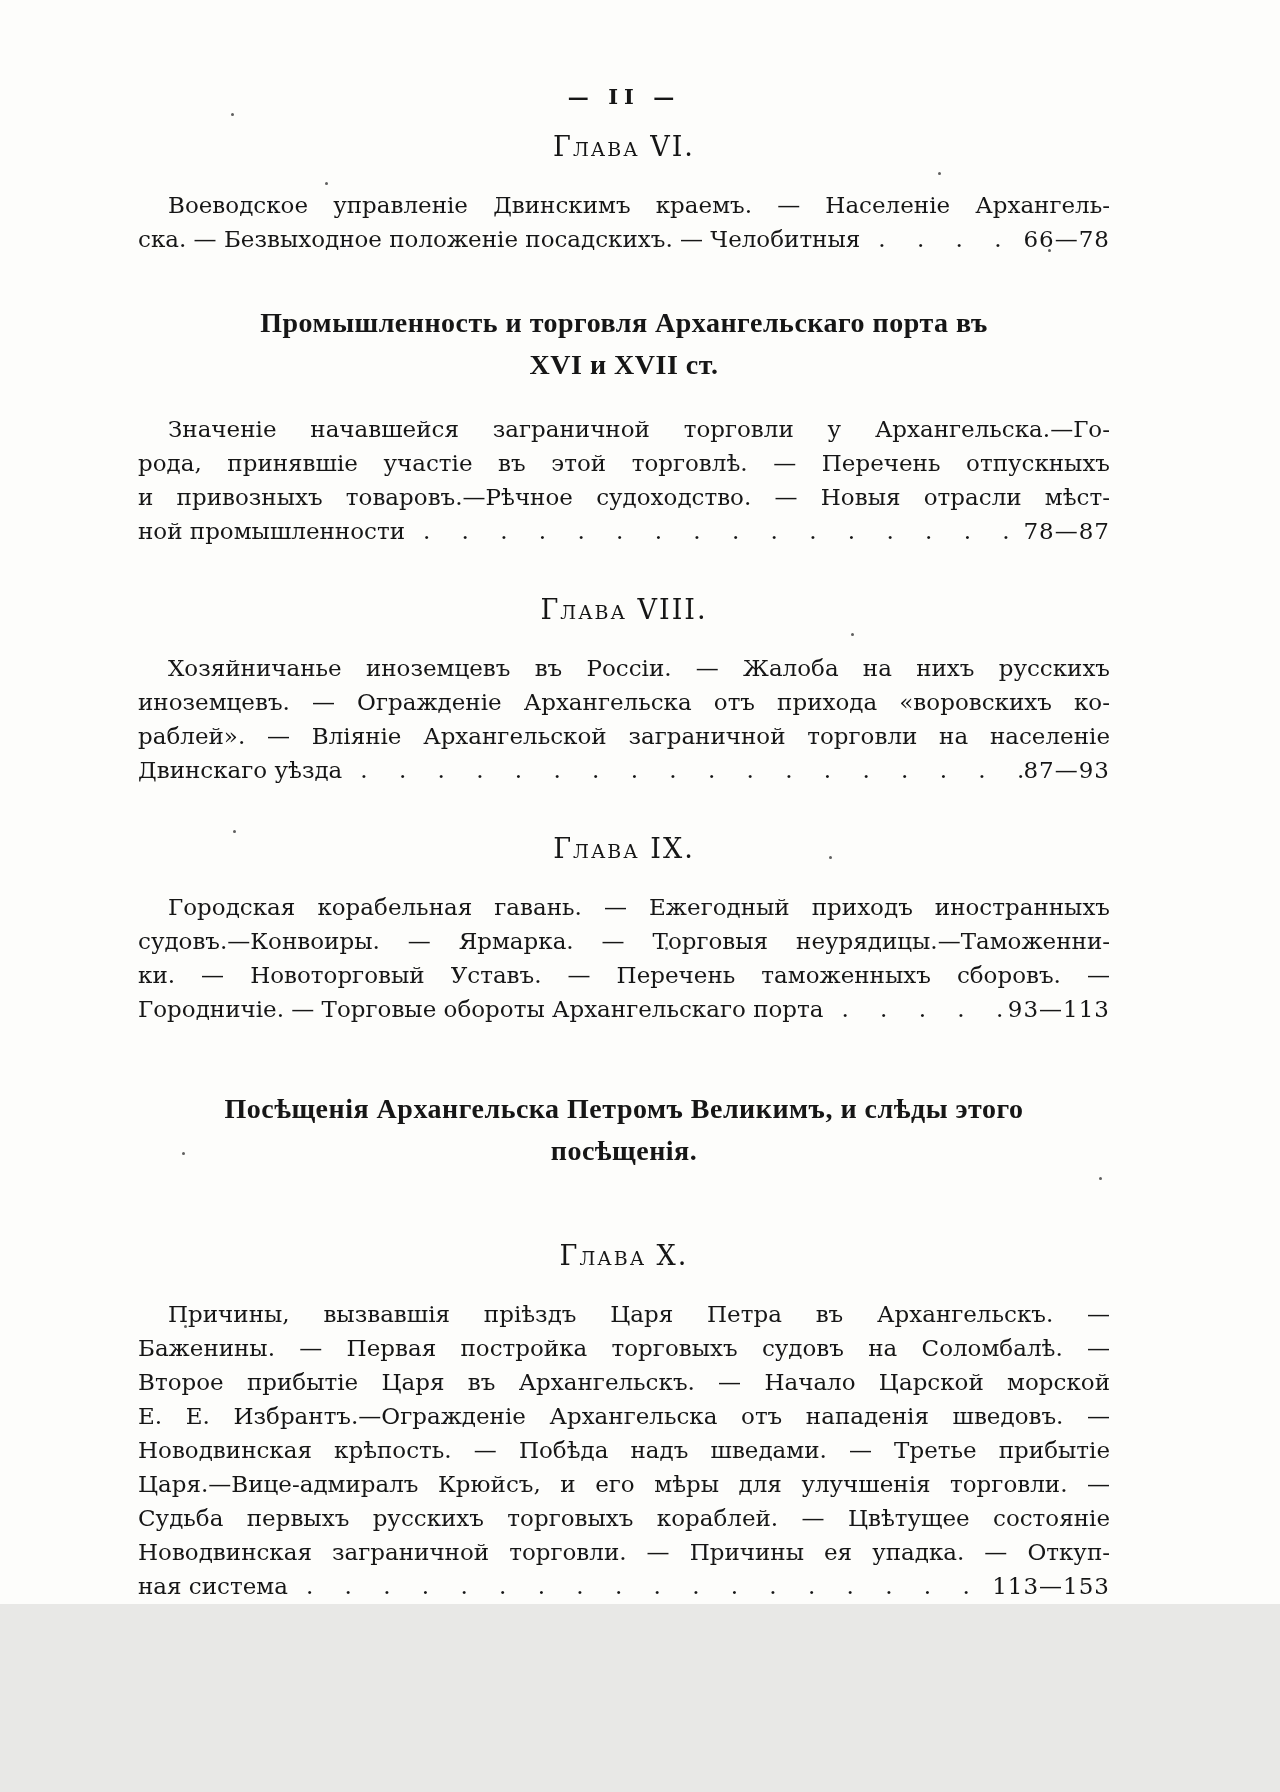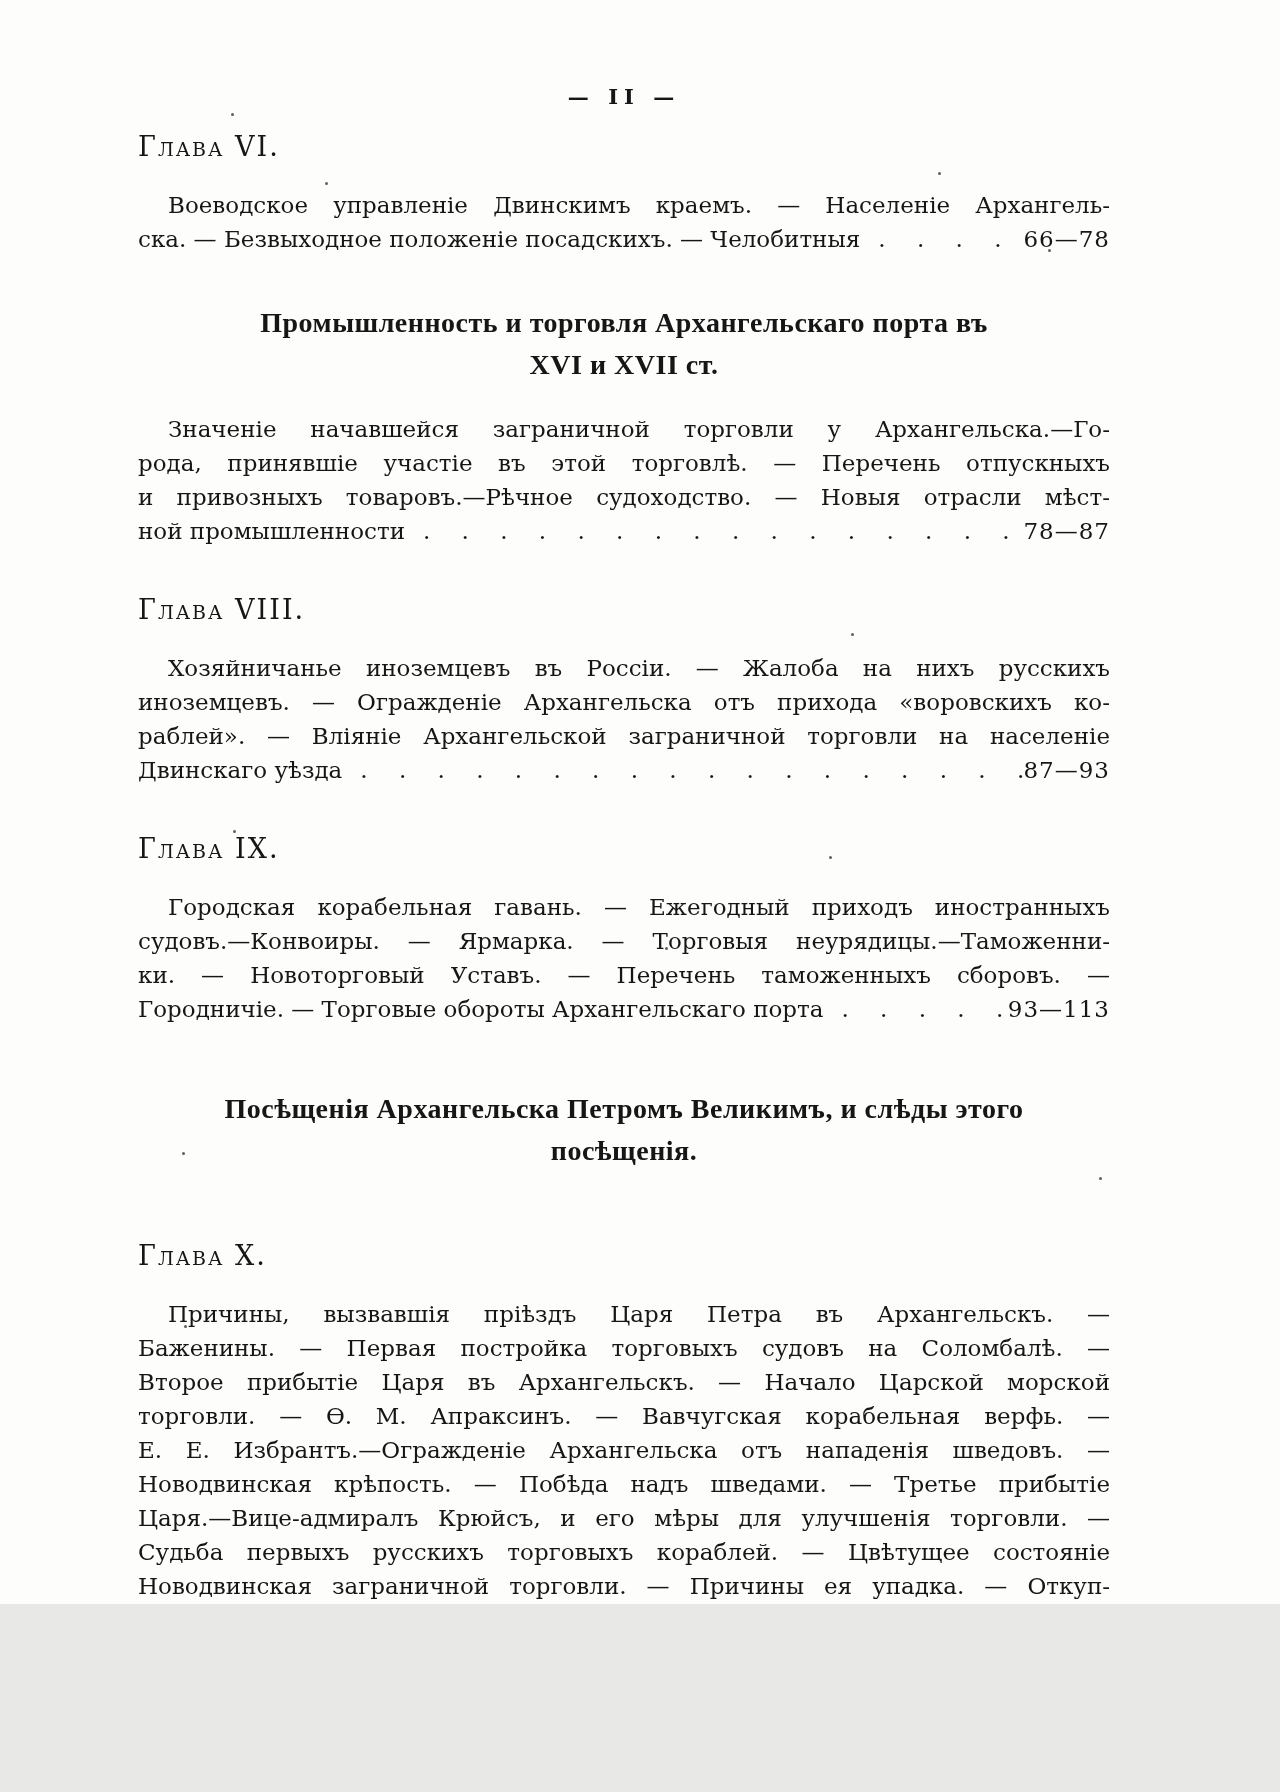--- a/index.html
+++ b/index.html
@@ -21,21 +21,21 @@
     margin:0 170px 0 138px; 
     padding-top:84px;
   }
   .page-number-header{
     text-align:center;
     font-size:21px;
     letter-spacing:6px;
     font-weight:bold;
   }
   .chapter-heading{
-    text-align:left;
+    text-align:center;
     font-variant:small-caps;
     font-size:27px;
     letter-spacing:2px;
     margin-top:46px;
   }
   .chapter-heading.first{ margin-top:22px; }
   .chapter-heading.after-part{ margin-top:68px; }
   .part-heading{
     text-align:center;
     font-weight:bold;
@@ -158,21 +158,20 @@
     <div class="part-heading second">
       <div>Посѣщенія Архангельска Петромъ Великимъ, и слѣды этого</div>
       <div>посѣщенія.</div>
     </div>
 
     <div class="chapter-heading after-part">Глава X.</div>
     <div class="toc-entry">
       <div class="entry-line indent">Причины, вызвавшія пріѣздъ Царя Петра въ Архангельскъ. —</div>
       <div class="entry-line">Баженины. — Первая постройка торговыхъ судовъ на Соломбалѣ. —</div>
       <div class="entry-line">Второе прибытіе Царя въ Архангельскъ. — Начало Царской морской</div>
-      <div class="entry-line">торговли. — Ѳ. М. Апраксинъ. — Вавчугская корабельная верфь. —</div>
       <div class="entry-line">Е. Е. Избрантъ.—Огражденіе Архангельска отъ нападенія шведовъ. —</div>
       <div class="entry-line">Новодвинская крѣпость. — Побѣда надъ шведами. — Третье прибытіе</div>
       <div class="entry-line">Царя.—Вице-адмиралъ Крюйсъ, и его мѣры для улучшенія торговли. —</div>
       <div class="entry-line">Судьба первыхъ русскихъ торговыхъ кораблей. — Цвѣтущее состояніе</div>
       <div class="entry-line">Новодвинская заграничной торговли. — Причины ея упадка. — Откуп-</div>
       <div class="entry-lastline">
         <span class="txt">ная система</span>
         <span class="leader">.  .  .  .  .  .  .  .  .  .  .  .  .  .  .  .  .  .  .  .  .  .  .  .  .  .  .  .  .  .</span>
         <span class="pages">113—153</span>
       </div>

